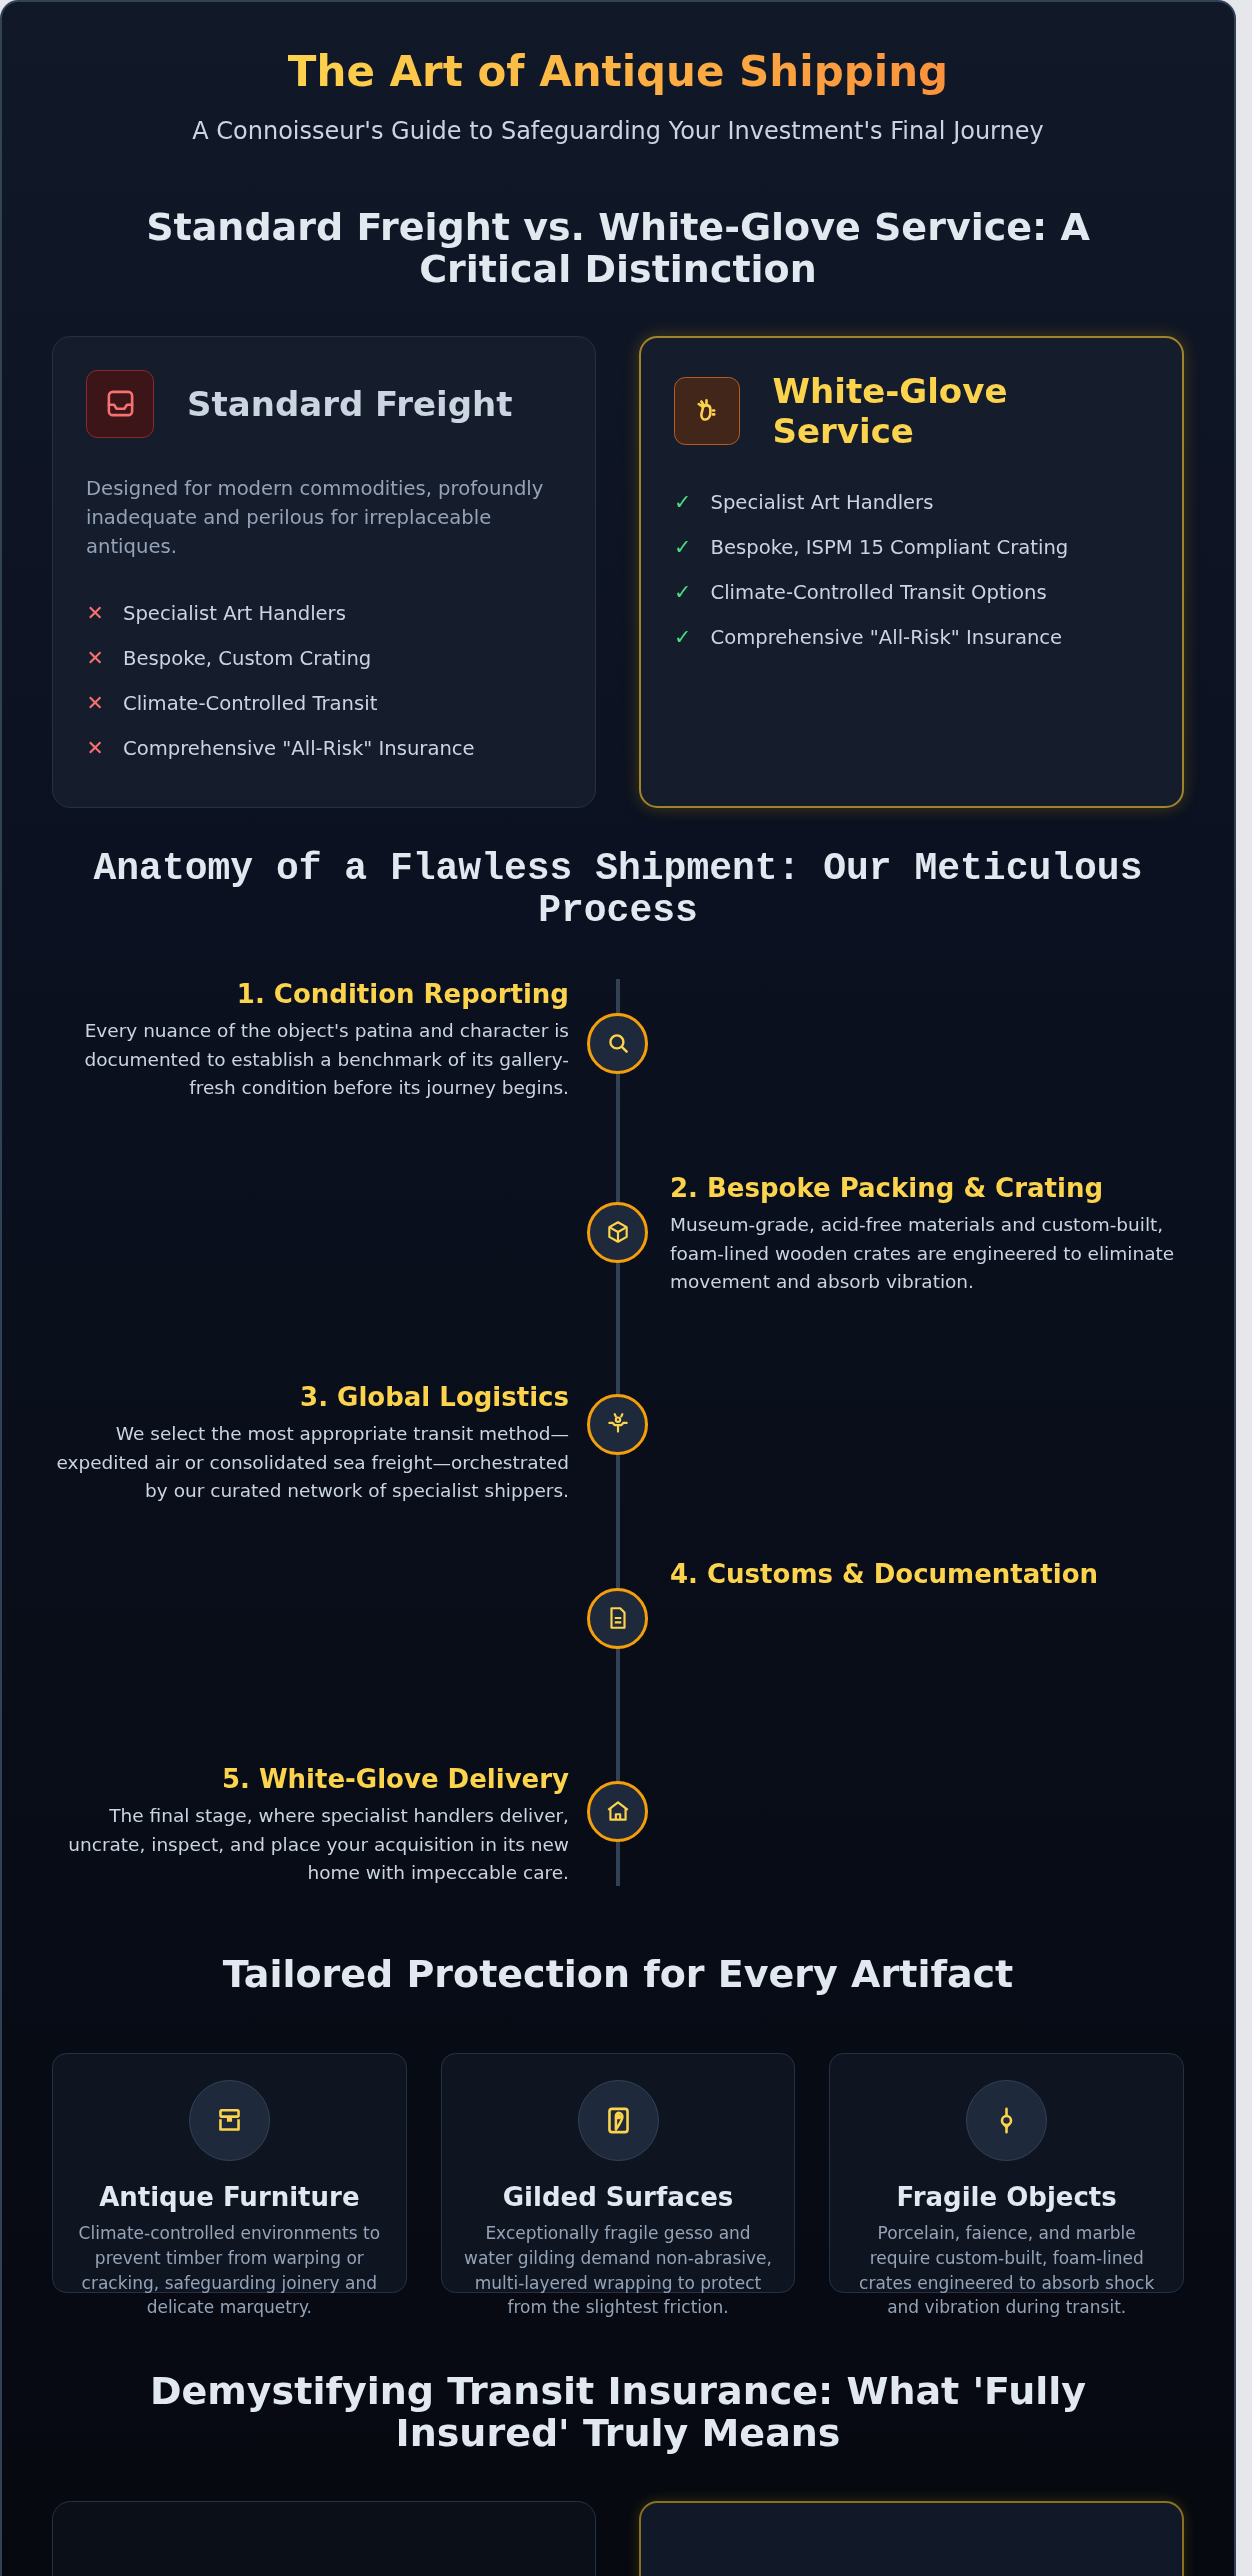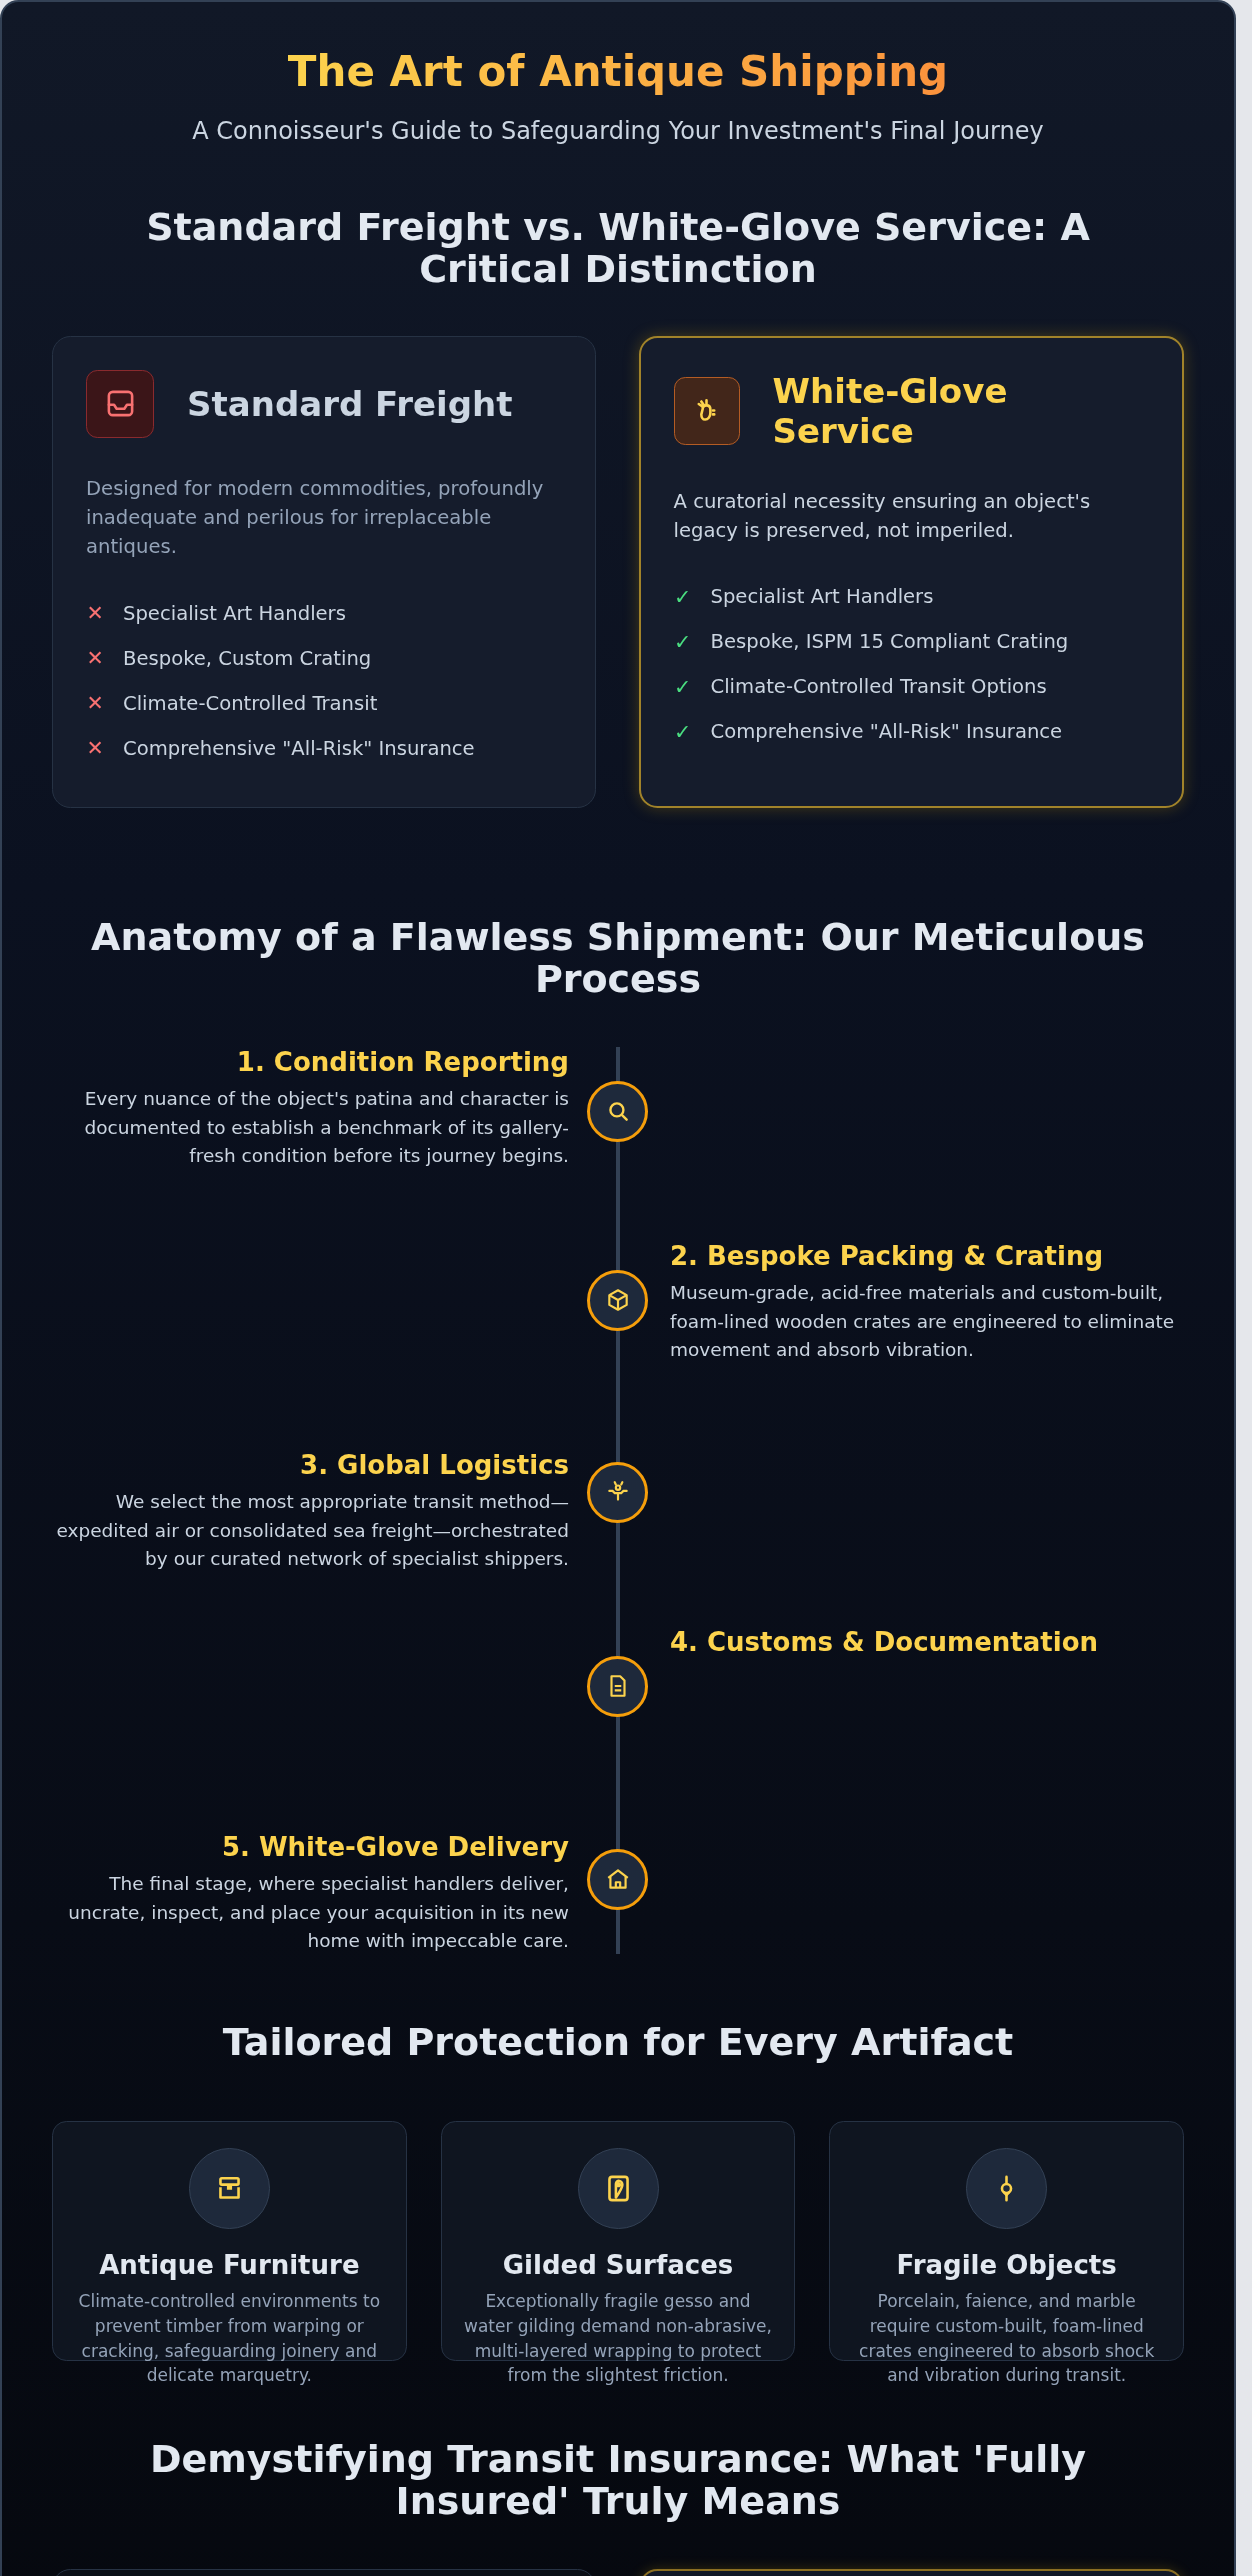--- a/index.html
+++ b/index.html
@@ -28,21 +28,21 @@
   .cicon.amber { background: #42261a; border: 1.5px solid #b45c24; }
   .ctitle { font-size: 34px; font-weight: bold; color: #cbd5e1; }
   .ctitle.gold { color: #fcd34d; }
   .cdesc { font-size: 19.6px; line-height: 1.5; color: #94a3b8; margin-top: 36px; }
   .ccard.gold .cdesc { color: #cbd5e1; }
   .clist { list-style: none; margin-top: 29px; }
   .clist li { display: flex; align-items: center; gap: 18.5px; font-size: 19.6px; color: #cbd5e1; height: 45px; }
   .mark { width: 18.5px; text-align: center; font-size: 20.6px; }
   .mark.x { color: #f87171; }
   .mark.ok { color: #4ade80; }
-  .s2 { margin-top: 108px; }
+  .s2 { margin-top: 40px; font-family: Liberation Mono, monospace; }
   .timeline { position: relative; margin-top: 46px; height: 907px; }
   .tline { position: absolute; left: 614px; top: 0; width: 4.1px; height: 907px; background: #334155; }
   .step { position: absolute; width: 1236px; }
   .node { position: absolute; left: 585px; width: 61px; height: 61px; border-radius: 50%; background: #1e293b; border: 3.1px solid #f59e0b; display: flex; align-items: center; justify-content: center; }
   .stext { position: absolute; width: 515px; }
   .stext.left { left: 52px; text-align: right; }
   .stext.right { left: 668px; text-align: left; }
   .stitle { font-size: 26px; font-weight: bold; color: #fcd34d; }
   .sdesc { font-size: 18.5px; line-height: 1.55; color: #cbd5e1; margin-top: 8.2px; }
   .s3 { margin-top: 67px; }
@@ -102,21 +102,20 @@
       <div class="chead">
         <div class="cicon amber">
           <svg width="31" height="31" viewBox="0 0 24 24" fill="none" stroke="#fcd34d" stroke-width="2" stroke-linecap="round" stroke-linejoin="round">
               <path d="M8 5l2 3M6 7l3 2M12 4v3"></path>
               <path d="M9 11c0-2 1-3 3-3s3 1 3 3v3c0 3-2 5-4 5s-3-2-3-4z"></path>
               <path d="M17 12h1M17 15h1"></path>
             </svg>
         </div>
         <div class="ctitle gold">White-Glove Service</div>
       </div>
-      <p class="cdesc">A curatorial necessity ensuring an object's legacy is preserved, not imperiled.</p>
       <ul class="clist">
         <li>
             <span class="mark ok">✓</span>
             <span>Specialist Art Handlers</span>
           </li>
         <li>
             <span class="mark ok">✓</span>
             <span>Bespoke, ISPM 15 Compliant Crating</span>
           </li>
         <li>

